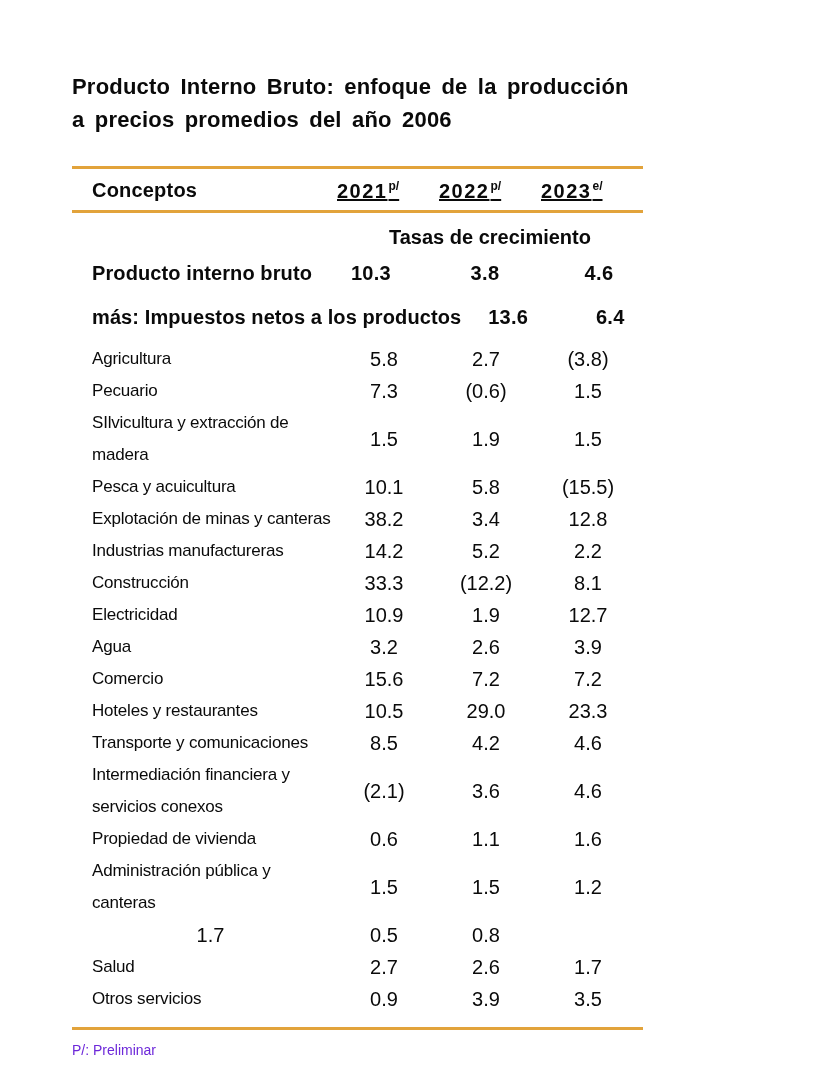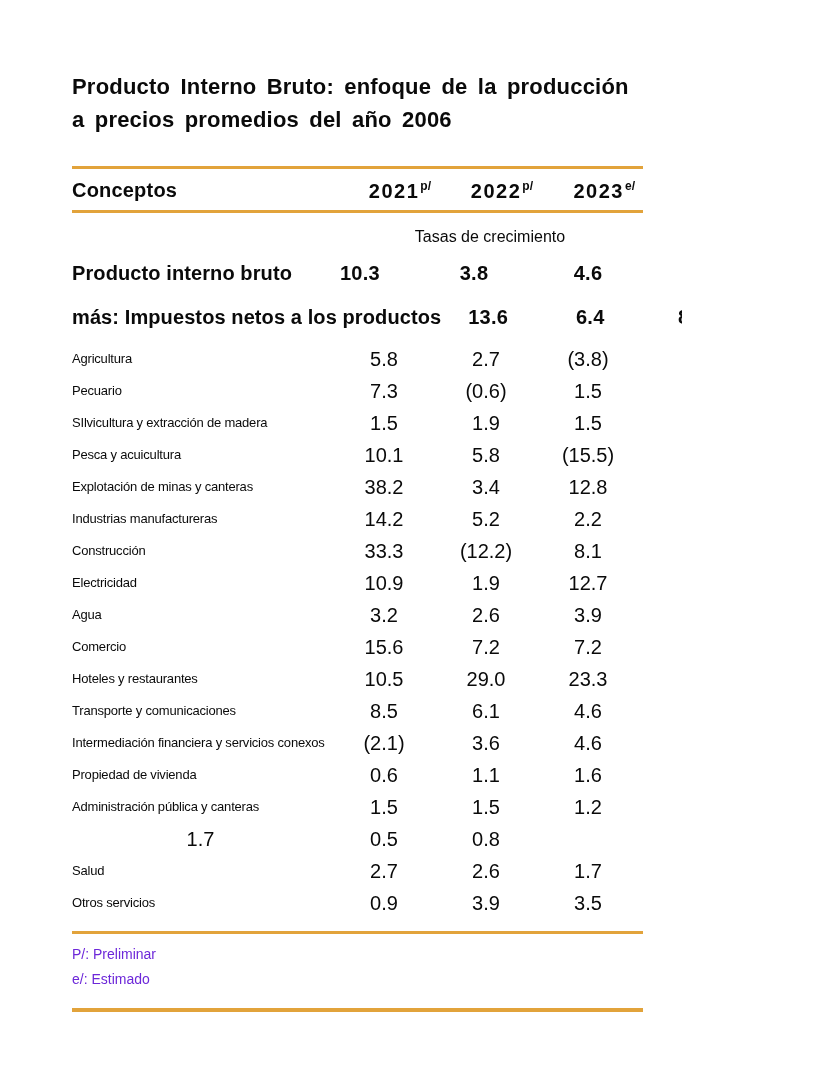--- a/index.html
+++ b/index.html
@@ -11,28 +11,28 @@
     padding: 70px 39px 0 72px;
     background: #ffffff;
     font-family: "Liberation Sans", "DejaVu Sans", sans-serif;
     color: #0a0a0a;
     overflow: hidden;
   }
   .title { margin: 0 0 30px 0; font-size: 22px; font-weight: bold; line-height: 33px; letter-spacing: 0.2px; }
   .title .line { display: block; word-spacing: 4px; }
   .rule { height: 3px; background: var(--rule-color, #E2A33B); }
   .rule.thick { height: 4px; }
-  .grid { display: grid; grid-template-columns: 1fr 102px 102px 102px; align-items: center; }
+  .grid { display: grid; grid-template-columns: 1fr 102px 102px 102px; align-items: center; margin-left: 20px; }
   .header-row { padding: 10px 0 7px 0; }
   .concepts { font-size: 20px; font-weight: bold; letter-spacing: 0.2px; }
-  .year-cell { text-align: right; padding-right: 8px; font-size: 20px; font-weight: bold; letter-spacing: 1.5px; white-space: nowrap; }
+  .year-cell { padding-right: 8px; font-size: 20px; font-weight: bold; letter-spacing: 1.5px; white-space: nowrap; text-decoration: underline; }
   .year-cell sup { font-size: 12px; letter-spacing: 0; vertical-align: super; margin-left: 1px; }
   .subheader-row { padding: 12px 0 6px 0; }
-  .subheader { grid-column: 2 / 5; text-align: center; font-size: 16px; font-weight: normal; line-height: 24px; }
-  .row .label { font-size: 13px; line-height: 32px; max-width: 368px; letter-spacing: -0.2px; }
+  .subheader { grid-column: 2 / 5; text-align: center; font-size: 20px; font-weight: bold; line-height: 24px; }
+  .row .label { font-size: 17px; line-height: 32px; max-width: 368px; letter-spacing: -0.2px; }
   .row .val { font-size: 20px; line-height: 32px; text-align: center; padding-right: 8px; white-space: nowrap; }
   .row.bold .label { font-size: 20px; font-weight: bold; max-width: none; white-space: nowrap; letter-spacing: 0.1px; }
   .row.bold .val { font-weight: bold; letter-spacing: 0.3px; }
   .row.bold .label, .row.bold .val { line-height: 30px; }
   .row.b1 { margin-top: 3px; gap: 12px; }
   .row.b2 { margin-top: 14px; margin-bottom: 11px; }
   .body-rule { margin-top: 12px; }
   .footnotes { margin-top: 8px; font-size: 14px; line-height: 25px; color: #6d28d9; }
   .rule.bottom { margin-top: 16px; }
 </style>
@@ -137,21 +137,21 @@
       </div>
       <div class="grid row">
         <div class="label">Hoteles y restaurantes</div>
         <div class="val">10.5</div>
         <div class="val">29.0</div>
         <div class="val">23.3</div>
       </div>
       <div class="grid row">
         <div class="label">Transporte y comunicaciones</div>
         <div class="val">8.5</div>
-        <div class="val">6.1</div>
+        <div class="val">4.2</div>
         <div class="val">4.6</div>
       </div>
       <div class="grid row">
         <div class="label">Intermediación financiera y servicios conexos</div>
         <div class="val">(2.1)</div>
         <div class="val">3.6</div>
         <div class="val">4.6</div>
       </div>
       <div class="grid row">
         <div class="label">Propiedad de vivienda</div>

